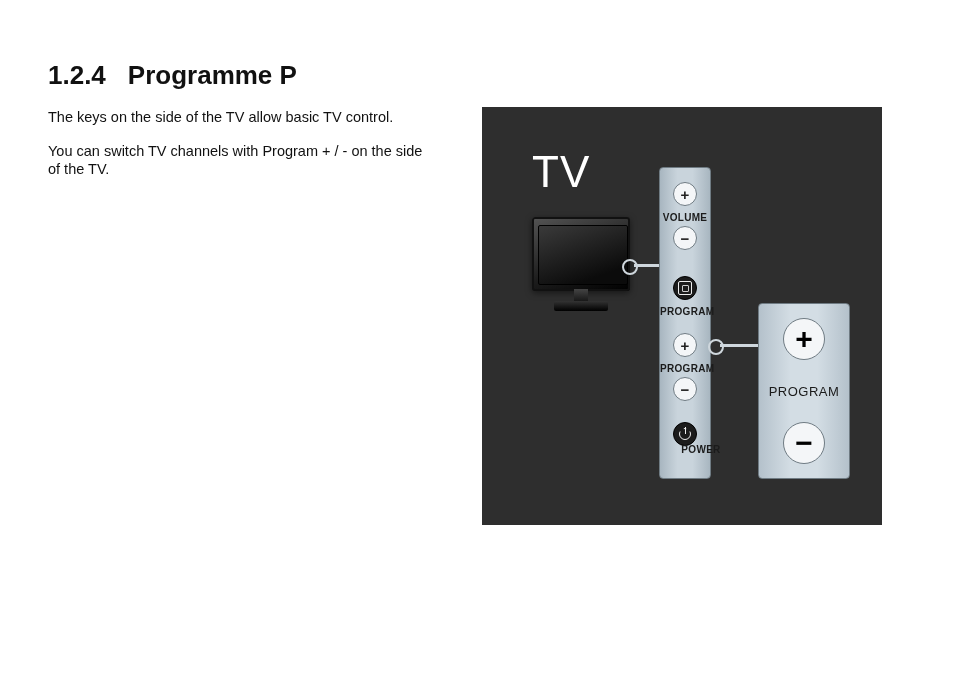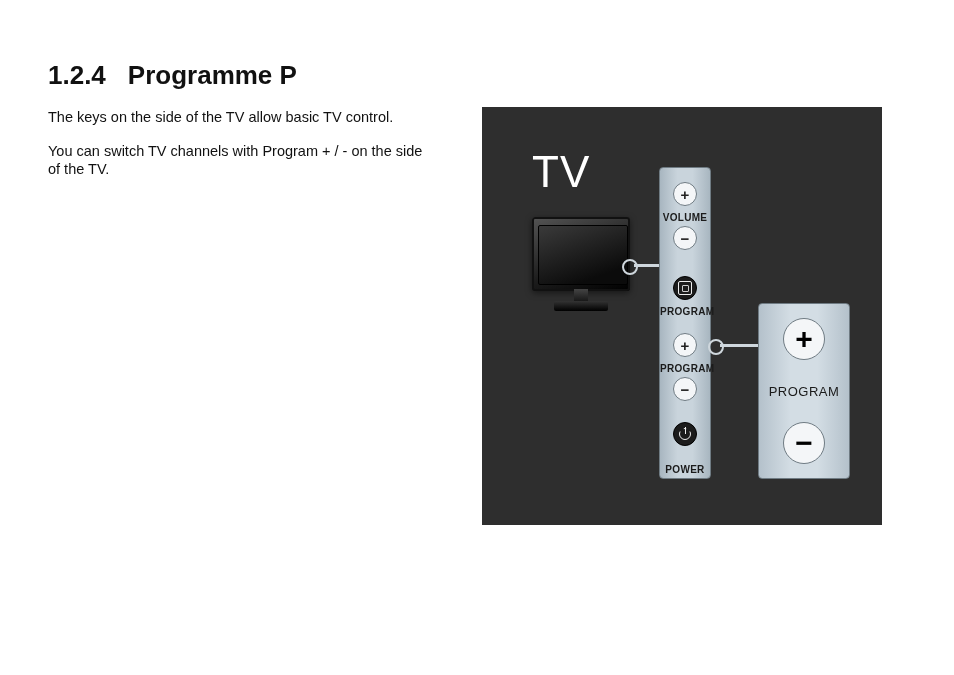--- a/index.html
+++ b/index.html
@@ -258,21 +258,21 @@
           <span>+</span>
         </div>
       <div class="ctrl-label" style="top:195px;">PROGRAM</div>
       <div class="ctrl-btn white" style="top:209px;">
           <span>−</span>
         </div>
 
       <div class="ctrl-btn dark" style="top:254px;">
           <span class="pwr-icon"></span>
         </div>
-      <div class="ctrl-label" style="top:296px;">POWER</div>
+      <div class="ctrl-label" style="top:276px;padding-left:16px;">POWER</div>
     </div>
 
     <div class="dot" style="left:226px; top:232px;"></div>
     <div class="callout" style="left:238px; top:237px; width:38px; height:3px;"></div>
 
     <div class="prog-panel">
       <div class="big-btn" style="top:14px;">
           <span class="glyph">+</span>
         </div>
       <div class="prog-label" style="top:80px;">PROGRAM</div>

